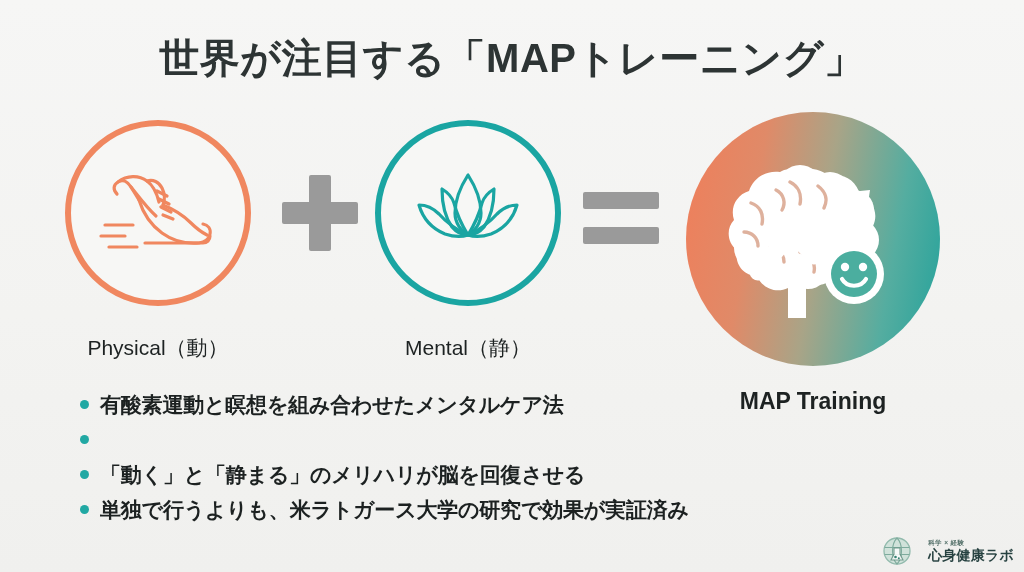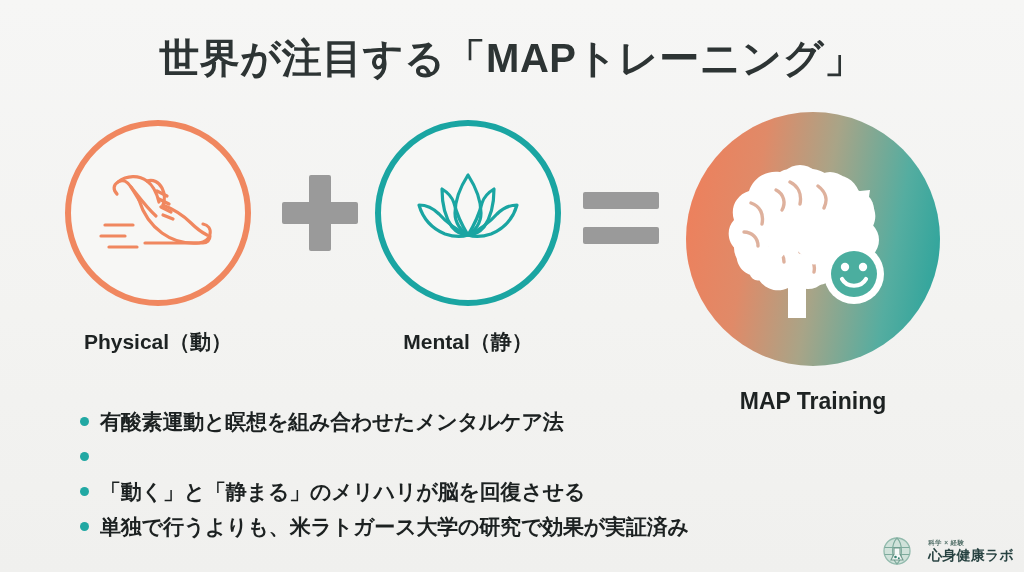--- a/index.html
+++ b/index.html
@@ -62,23 +62,23 @@
     display: flex;
     align-items: center;
     justify-content: center;
     margin: 0 auto;
     background: #f7f7f5;
   }
   .ring-physical { border: 6px solid #f0875f; }
   .ring-mental   { border: 6px solid #1aa5a2; }
 
   .node-label {
-    margin-top: 22px;
+    margin-top: 28px;
     font-size: 21px;
-    font-weight: 700;
+    font-weight: 400;
     color: #1d2222;
     white-space: nowrap;
   }
 
   
   .op {
     position: absolute;
     color: #9b9b9b;
   }
   .op-plus {
@@ -142,21 +142,21 @@
     font-size: 23px;
     font-weight: 700;
     color: #1d2222;
     white-space: nowrap;
   }
 
   
   .bullets {
     position: absolute;
     left: 80px;
-    top: 404px;
+    top: 387px;
     width: 640px;
     margin: 0;
     padding: 0;
     list-style: none;
   }
   .bullet {
     display: flex;
     align-items: center;
     height: 35px;
     font-size: 21px;

